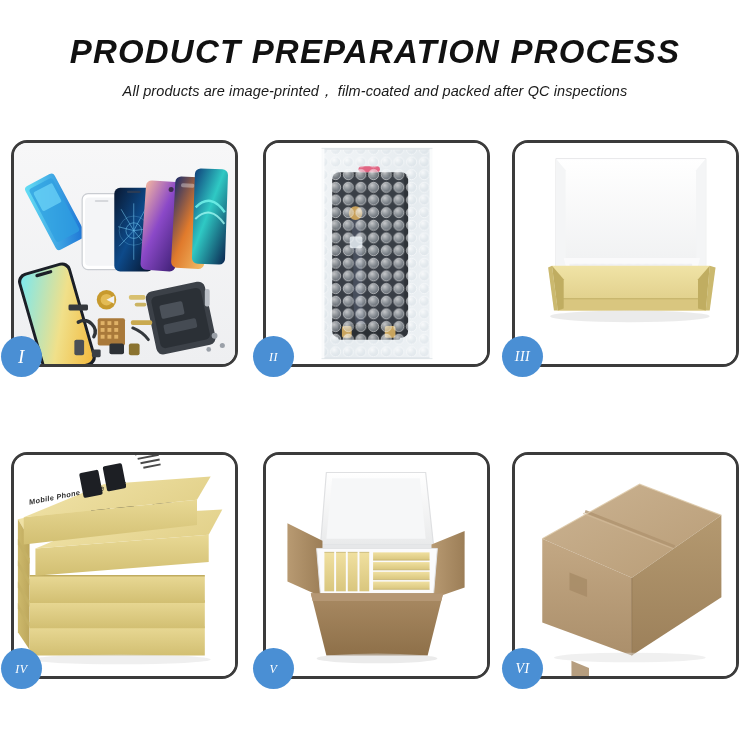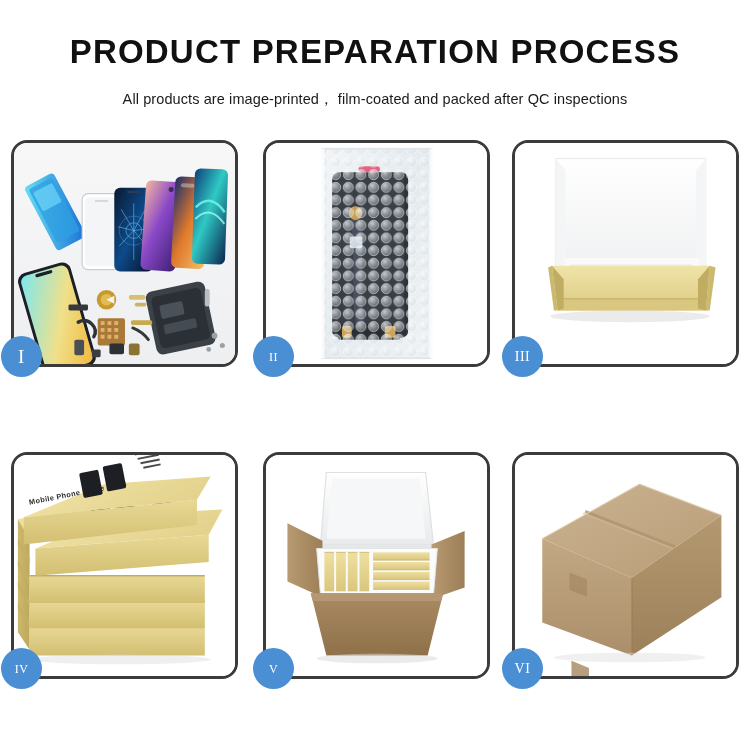--- a/index.html
+++ b/index.html
@@ -11,41 +11,42 @@
     background: #ffffff;
     font-family: "Liberation Sans", sans-serif;
     overflow: hidden;
   }
 
   #page {
     position: relative;
     width: 750px;
     height: 750px;
     background: #ffffff;
+    font-style: italic;
   }
 
   
   .header {
     position: absolute;
     top: 0; left: 0;
     width: 750px;
     text-align: center;
     padding-top: 34px;
   }
   .page-title {
     font-family: "Liberation Sans", sans-serif;
     font-size: 33px;
     font-weight: 700;
     letter-spacing: 1.2px;
     color: #111111;
     line-height: 1.1;
     white-space: nowrap;
   }
   .page-subtitle {
-    margin-top: 20px;
+    margin-top: 12px;
     font-family: "Liberation Sans", sans-serif;
     font-size: 14.5px;
     font-weight: 400;
     color: #1a1a1a;
     letter-spacing: 0.1px;
     white-space: nowrap;
   }
 
   
   .grid {

